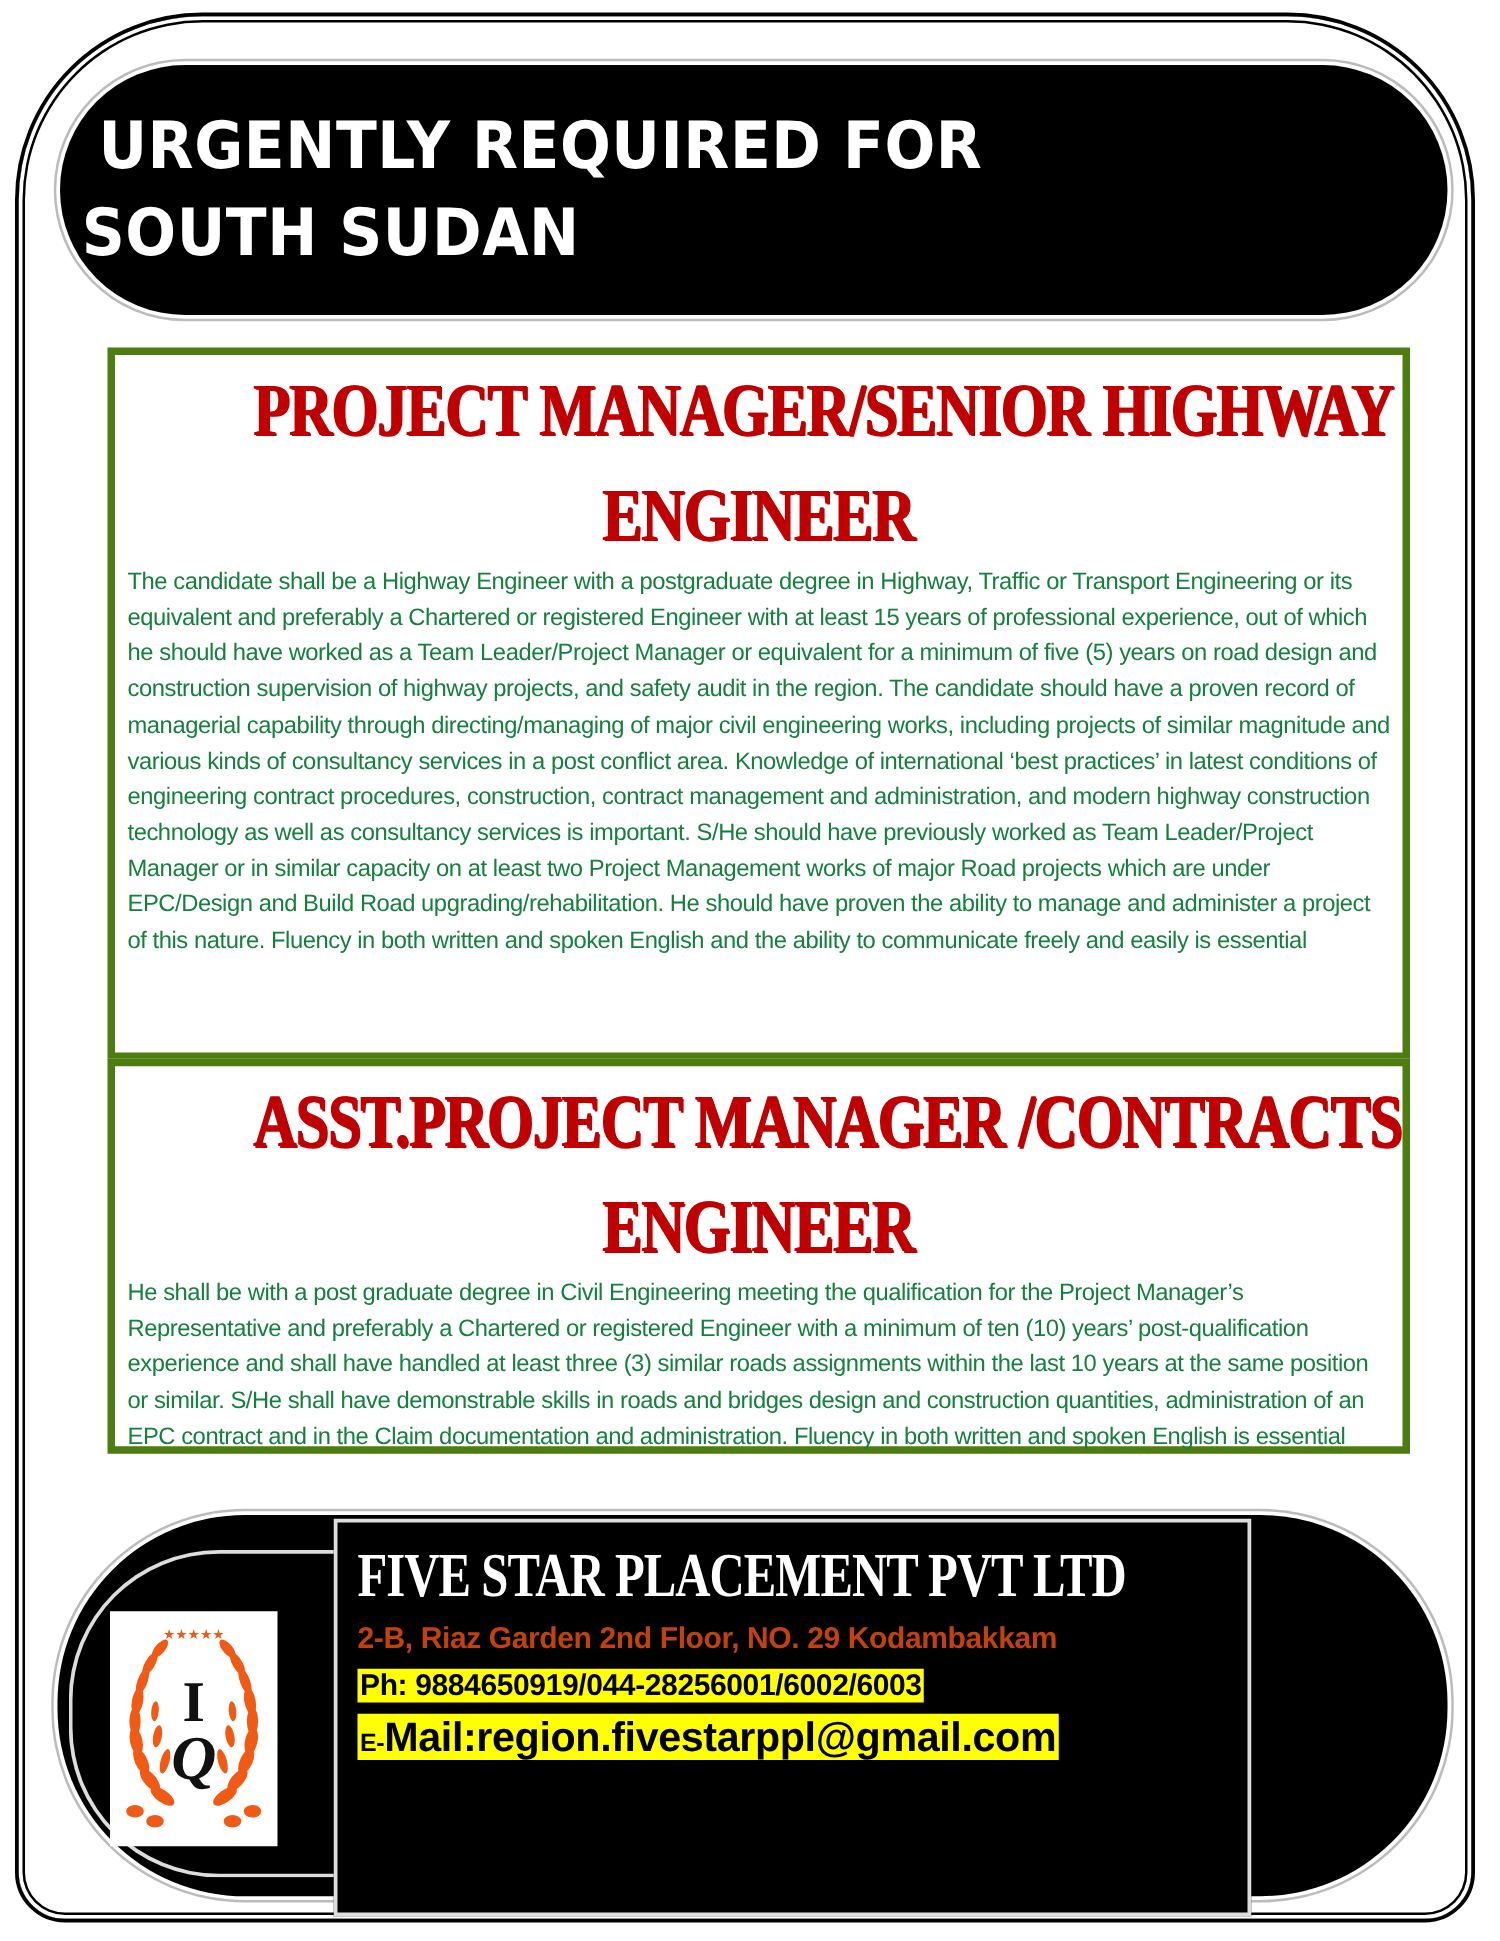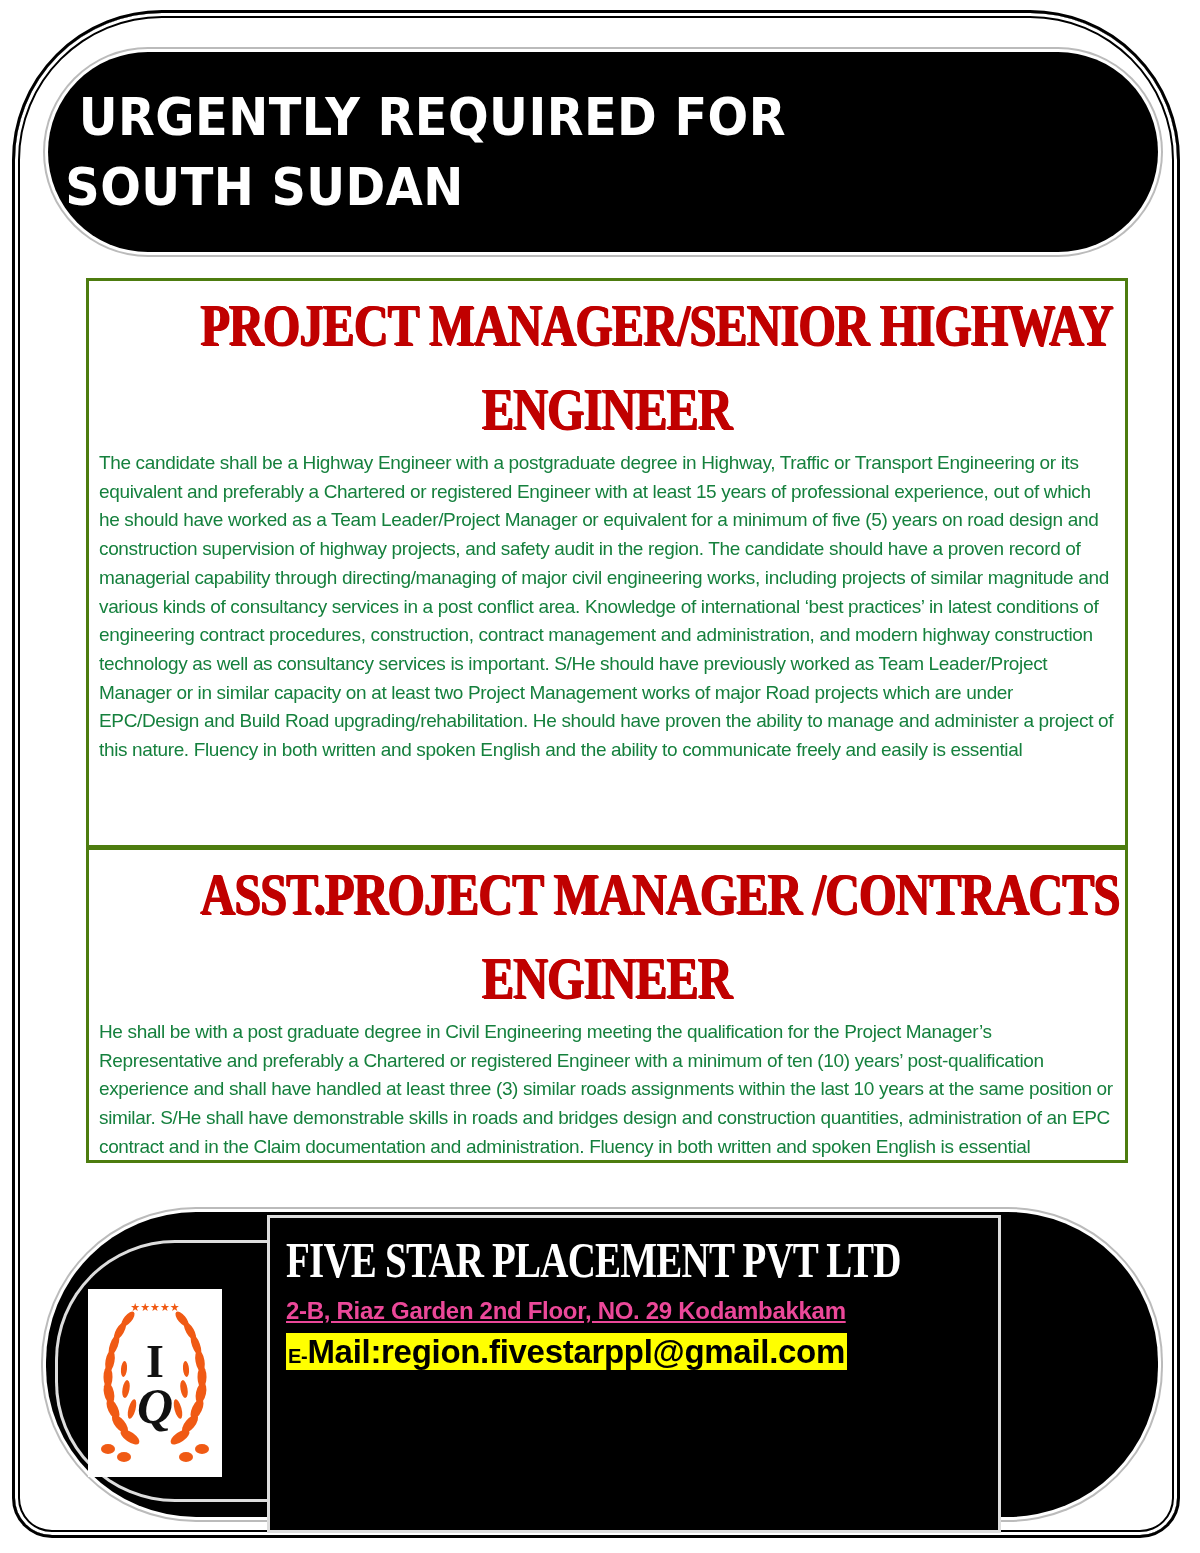--- a/index.html
+++ b/index.html
@@ -18,21 +18,21 @@
       box-shadow: 0 0 0 3px #fff, 0 0 0 5px #bbb;
       display:flex; flex-direction:column; align-items:flex-start; justify-content:center;
     }
     .header-line {
       color:#fff; font-family:"DejaVu Sans", sans-serif; font-weight:bold;
       font-size:52px; line-height:70px; letter-spacing:0.5px;
       transform:scaleX(0.92);
     }
 
     .job-box {
-      position:absolute; left:86px; width:1042px; border:3px solid #4d7c0f;
+      position:absolute; left:86px; width:1042px; border:6px solid #4d7c0f;
       box-sizing:border-box; background:#fff; padding:0 10px;
     }
     #job1 { top:278px; height:570px; }
     #job2 { top:847px; height:316px; }
 
     .job-title {
       color:#c00000; font-family:"Liberation Serif", serif; font-weight:bold;
       text-align:center; font-size:60px; line-height:80px; margin-top:4px;
       transform:scaleX(0.80); transform-origin:center;
       white-space:nowrap; letter-spacing:-1px;
@@ -67,21 +67,21 @@
       color:#fff; font-family:"Liberation Serif", serif; font-weight:bold;
       font-size:50px; line-height:64px; white-space:nowrap;
       transform:scaleX(0.78); transform-origin:left;
       letter-spacing:-1px;
     }
     .footer-line {
       font-family:"Liberation Sans", sans-serif; font-weight:bold;
       font-size:24px; line-height:38px; white-space:nowrap; letter-spacing:-0.3px;
     }
     .hl { background:#ffff00; color:#000; padding:0 2px; }
-    .wt { color:#ec4899;text-decoration:underline; }
+    .wt { color:#c2410c; }
     .email { font-size:33px; line-height:44px; }
     .cond { display:inline-block; transform:scaleX(0.86); transform-origin:left; }
   </style>
 </head>
 <body>
 
 <div class="outer-frame"></div>
 
 <div class="header-banner">
   <div class="header-line">URGENTLY REQUIRED FOR</div>
@@ -143,14 +143,15 @@
     </g>
 
     <text x="67" y="88" text-anchor="middle" fill="#111" font-size="46" font-family="Liberation Serif, serif" font-weight="bold">I</text>
     <text x="67" y="134" text-anchor="middle" fill="#111" font-size="50" font-family="Liberation Serif, serif" font-weight="bold" font-style="italic">Q</text>
   </svg>
 </div>
 
 <div class="footer-panel">
   <div class="company-name">FIVE STAR PLACEMENT PVT LTD</div>
   <div class="footer-line wt">2-B, Riaz Garden 2nd Floor, NO. 29 Kodambakkam</div>
+  <div class="footer-line"><span class="hl">Ph: 9884650919/044-28256001/6002/6003</span></div>
   <div class="footer-line email"><span class="hl"><span style="font-size:20px">E-</span><span>Mail:region.fivestarppl@gmail.com</span></span></div>
 </div>
 
 </body></html>

